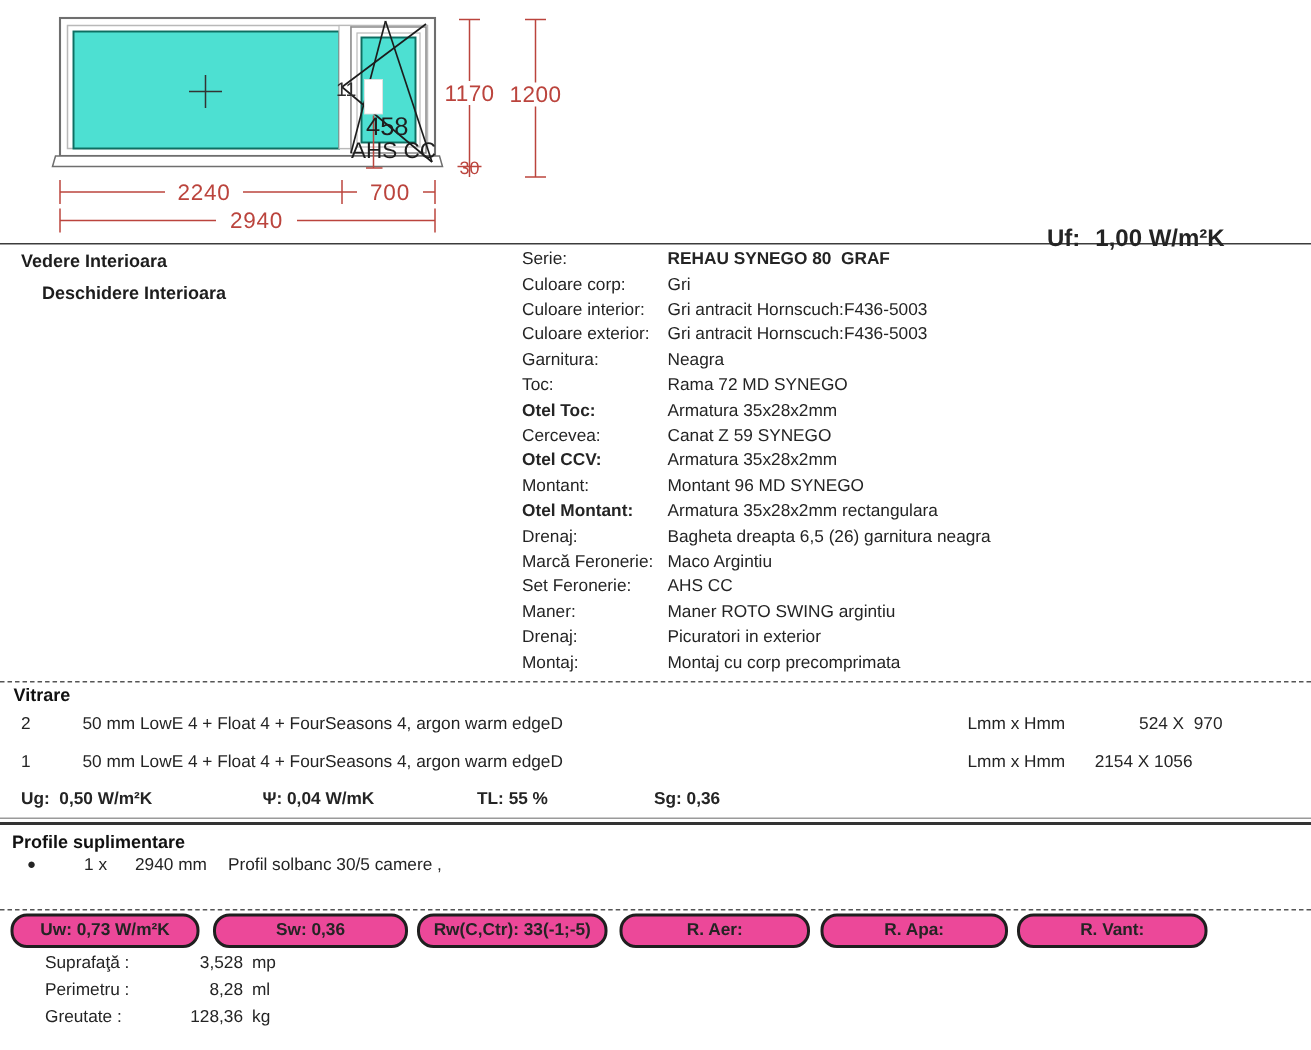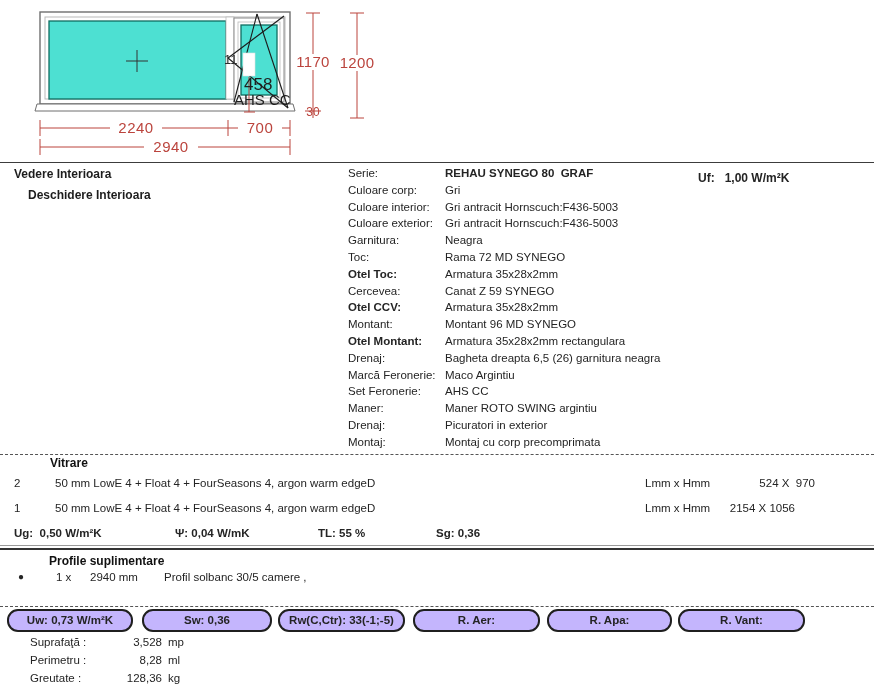--- a/index.html
+++ b/index.html
@@ -11,27 +11,27 @@
   .abs{position:absolute;}
   .b{font-weight:bold;}
   span{white-space:pre;}
   .rule-solid{position:absolute;left:0;width:874px;border-top:1px solid #3c3c3c;height:0;}
   .rule-dashed{position:absolute;left:0;width:874px;border-top:1.6px dashed #555;height:0;}
   .rule-double{position:absolute;left:0;width:874px;height:2px;border-top:1px solid #9a9a9a;border-bottom:2px solid #333;}
   .view-label{font-weight:bold;font-size:12px;color:#1d1d1d;}
   .spec-table{position:absolute;left:348px;top:167px;width:345px;}
   .spec-row{display:flex;height:16.8px;overflow:visible;}
   .spec-label{flex:0 0 97px;}
-  .uf-block{position:absolute;left:698px;top:171px;font-weight:bold;font-size:12px;}
+  .uf-block{position:absolute;left:698px;top:151px;font-weight:bold;font-size:16px;}
   .uf-block .gap{display:inline-block;width:10px;}
-  .vit-title,.prof-title{font-weight:bold;font-size:12px;color:#111;margin-left:41px;}
+  .vit-title,.prof-title{font-weight:bold;font-size:12px;color:#111;}
   .pill{
     position:absolute;top:609px;height:23px;box-sizing:border-box;
     border:2px solid #1f1f1f;border-radius:11px;
-    font-weight:bold;text-align:center;line-height:19px;background:#c4b5fd;
+    font-weight:bold;text-align:center;line-height:19px;background:#ec4899;
   }
   .tot-label{display:inline-block;width:74px;}
   .tot-val{display:inline-block;width:58px;text-align:right;}
   .tot-unit{margin-left:6px;}
   svg text{font-family:"Liberation Sans","DejaVu Sans",sans-serif;}
 </style>
 </head>
 <body>
 
 <svg class="abs" style="left:0;top:0;" width="400" height="162" viewBox="0 0 400 162">
@@ -207,21 +207,21 @@
 </div>
 
 <div class="rule-double" style="top:545px;"></div>
 
 <div class="abs prof-title" style="left:8px;top:554px;">Profile suplimentare</div>
 
 <div class="abs" style="left:0;top:571px;width:874px;">
   <span class="abs" style="left:18px;font-size:10px;">●</span>
   <span class="abs" style="left:56px;">1 x</span>
   <span class="abs" style="left:90px;">2940 mm</span>
-  <span class="abs" style="left:164px;">Profil solbanc 30/5 camere ,</span>
+  <span class="abs" style="left:152px;">Profil solbanc 30/5 camere ,</span>
 </div>
 
 <div class="rule-dashed" style="top:606px;"></div>
 
 <div class="pill" style="left:7px;width:126px;">Uw: 0,73 W/m²K</div>
 <div class="pill" style="left:142px;width:130px;">Sw: 0,36</div>
 <div class="pill" style="left:278px;width:127px;">Rw(C,Ctr): 33(-1;-5)</div>
 <div class="pill" style="left:413px;width:127px;">R. Aer:</div>
 <div class="pill" style="left:547px;width:125px;">R. Apa:</div>
 <div class="pill" style="left:678px;width:127px;">R. Vant:</div>

